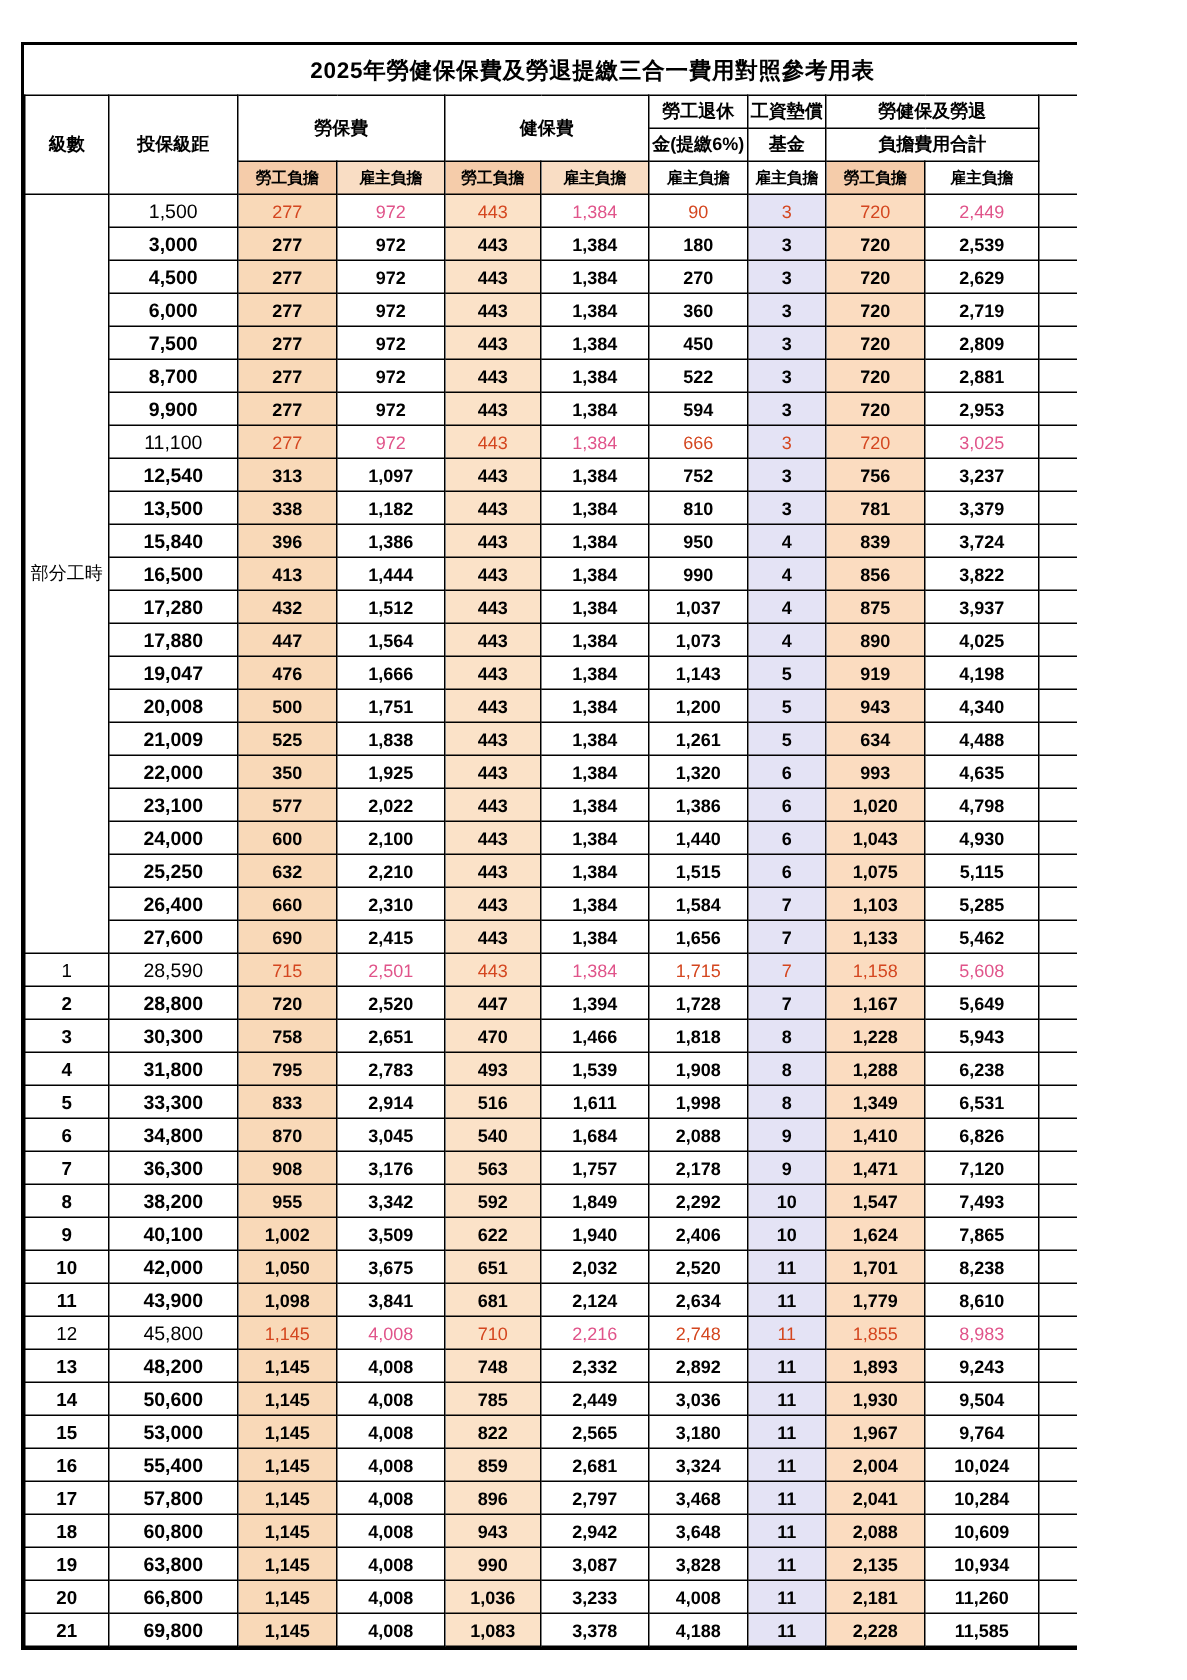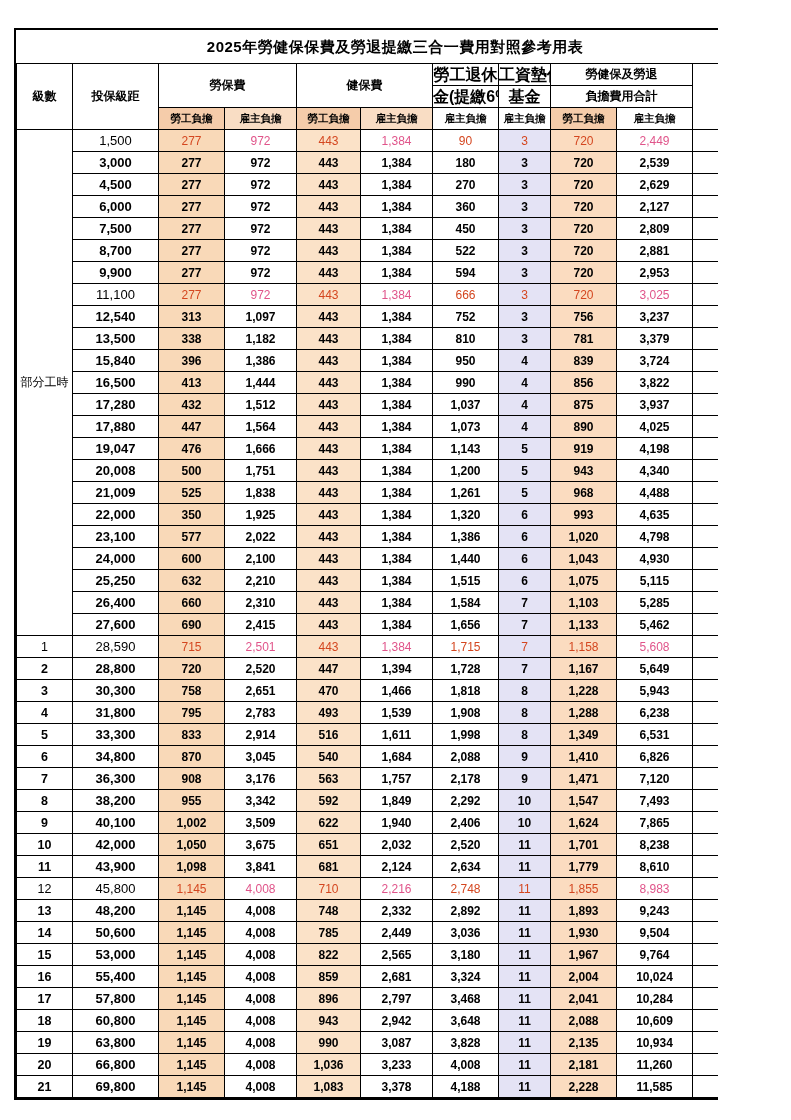--- a/index.html
+++ b/index.html
@@ -25,21 +25,21 @@
   .c-hemp{background:#ffffff;}
   .c-pen{background:#ffffff;}
   .c-wage{background:#e4e3f5;}
   .c-tlab{background:#fbdcc0;}
   .c-temp{background:#ffffff;}
   .note{font-size:9px;color:#d4461f;font-weight:bold;letter-spacing:-.3px;padding-left:48px;}
   .hl{color:#d4461f;}
   .hl-pink{color:#e0548a;}
   .grade{font-size:12.5px;}
   .wage{font-size:13px;font-weight:bold;}
-  .small-head{font-size:16px;line-height:1.1;}
+  .small-head{font-size:12px;line-height:1.1;}
   .vcell{font-size:12px;}
   .row-hl td{font-weight:normal;}
 </style>
 </head>
 <body>
 
 <div id="page">
   <div id="frame">
     <div class="title-wrap">
       <div class="title">2025年勞健保保費及勞退提繳三合一費用對照參考用表</div>
@@ -125,21 +125,21 @@
           </tr>
           <tr>
             <td class="wage">6,000</td>
             <td class="c-lab">277</td>
             <td class="c-emp">972</td>
             <td class="c-hlab">443</td>
             <td class="c-hemp">1,384</td>
             <td class="c-pen">360</td>
             <td class="c-wage">3</td>
             <td class="c-tlab">720</td>
-            <td class="c-temp">2,127</td>
+            <td class="c-temp">2,719</td>
             <td></td>
           </tr>
           <tr>
             <td class="wage">7,500</td>
             <td class="c-lab">277</td>
             <td class="c-emp">972</td>
             <td class="c-hlab">443</td>
             <td class="c-hemp">1,384</td>
             <td class="c-pen">450</td>
             <td class="c-wage">3</td>
@@ -280,21 +280,21 @@
             <td></td>
           </tr>
           <tr>
             <td class="wage">21,009</td>
             <td class="c-lab">525</td>
             <td class="c-emp">1,838</td>
             <td class="c-hlab">443</td>
             <td class="c-hemp">1,384</td>
             <td class="c-pen">1,261</td>
             <td class="c-wage">5</td>
-            <td class="c-tlab">968</td>
+            <td class="c-tlab">634</td>
             <td class="c-temp">4,488</td>
             <td></td>
           </tr>
           <tr>
             <td class="wage">22,000</td>
             <td class="c-lab">350</td>
             <td class="c-emp">1,925</td>
             <td class="c-hlab">443</td>
             <td class="c-hemp">1,384</td>
             <td class="c-pen">1,320</td>

